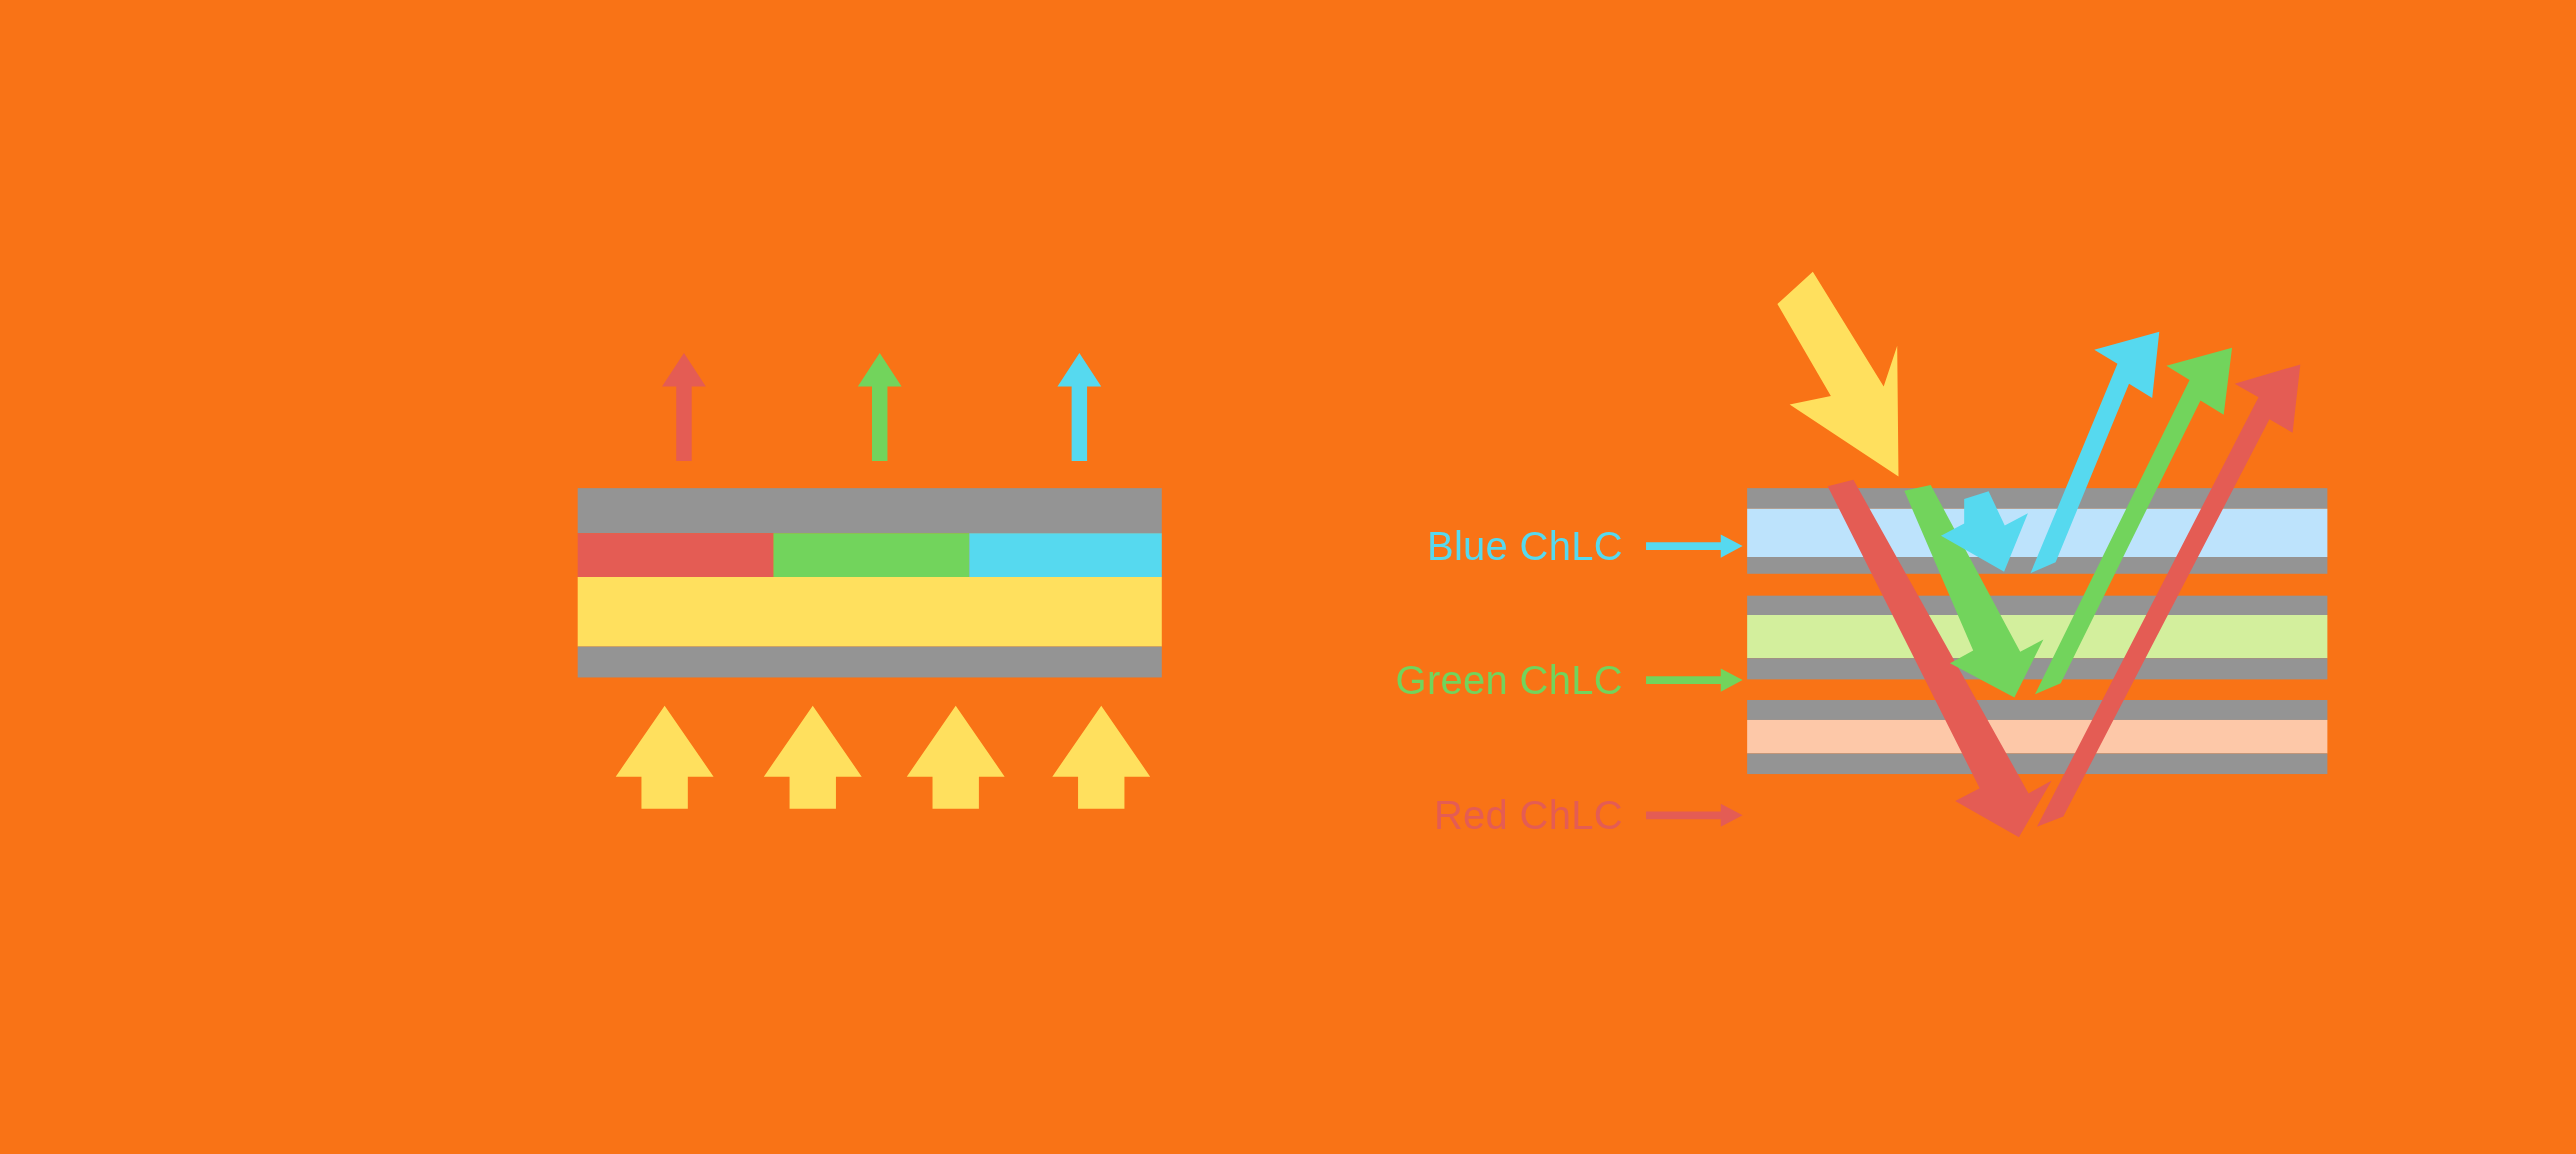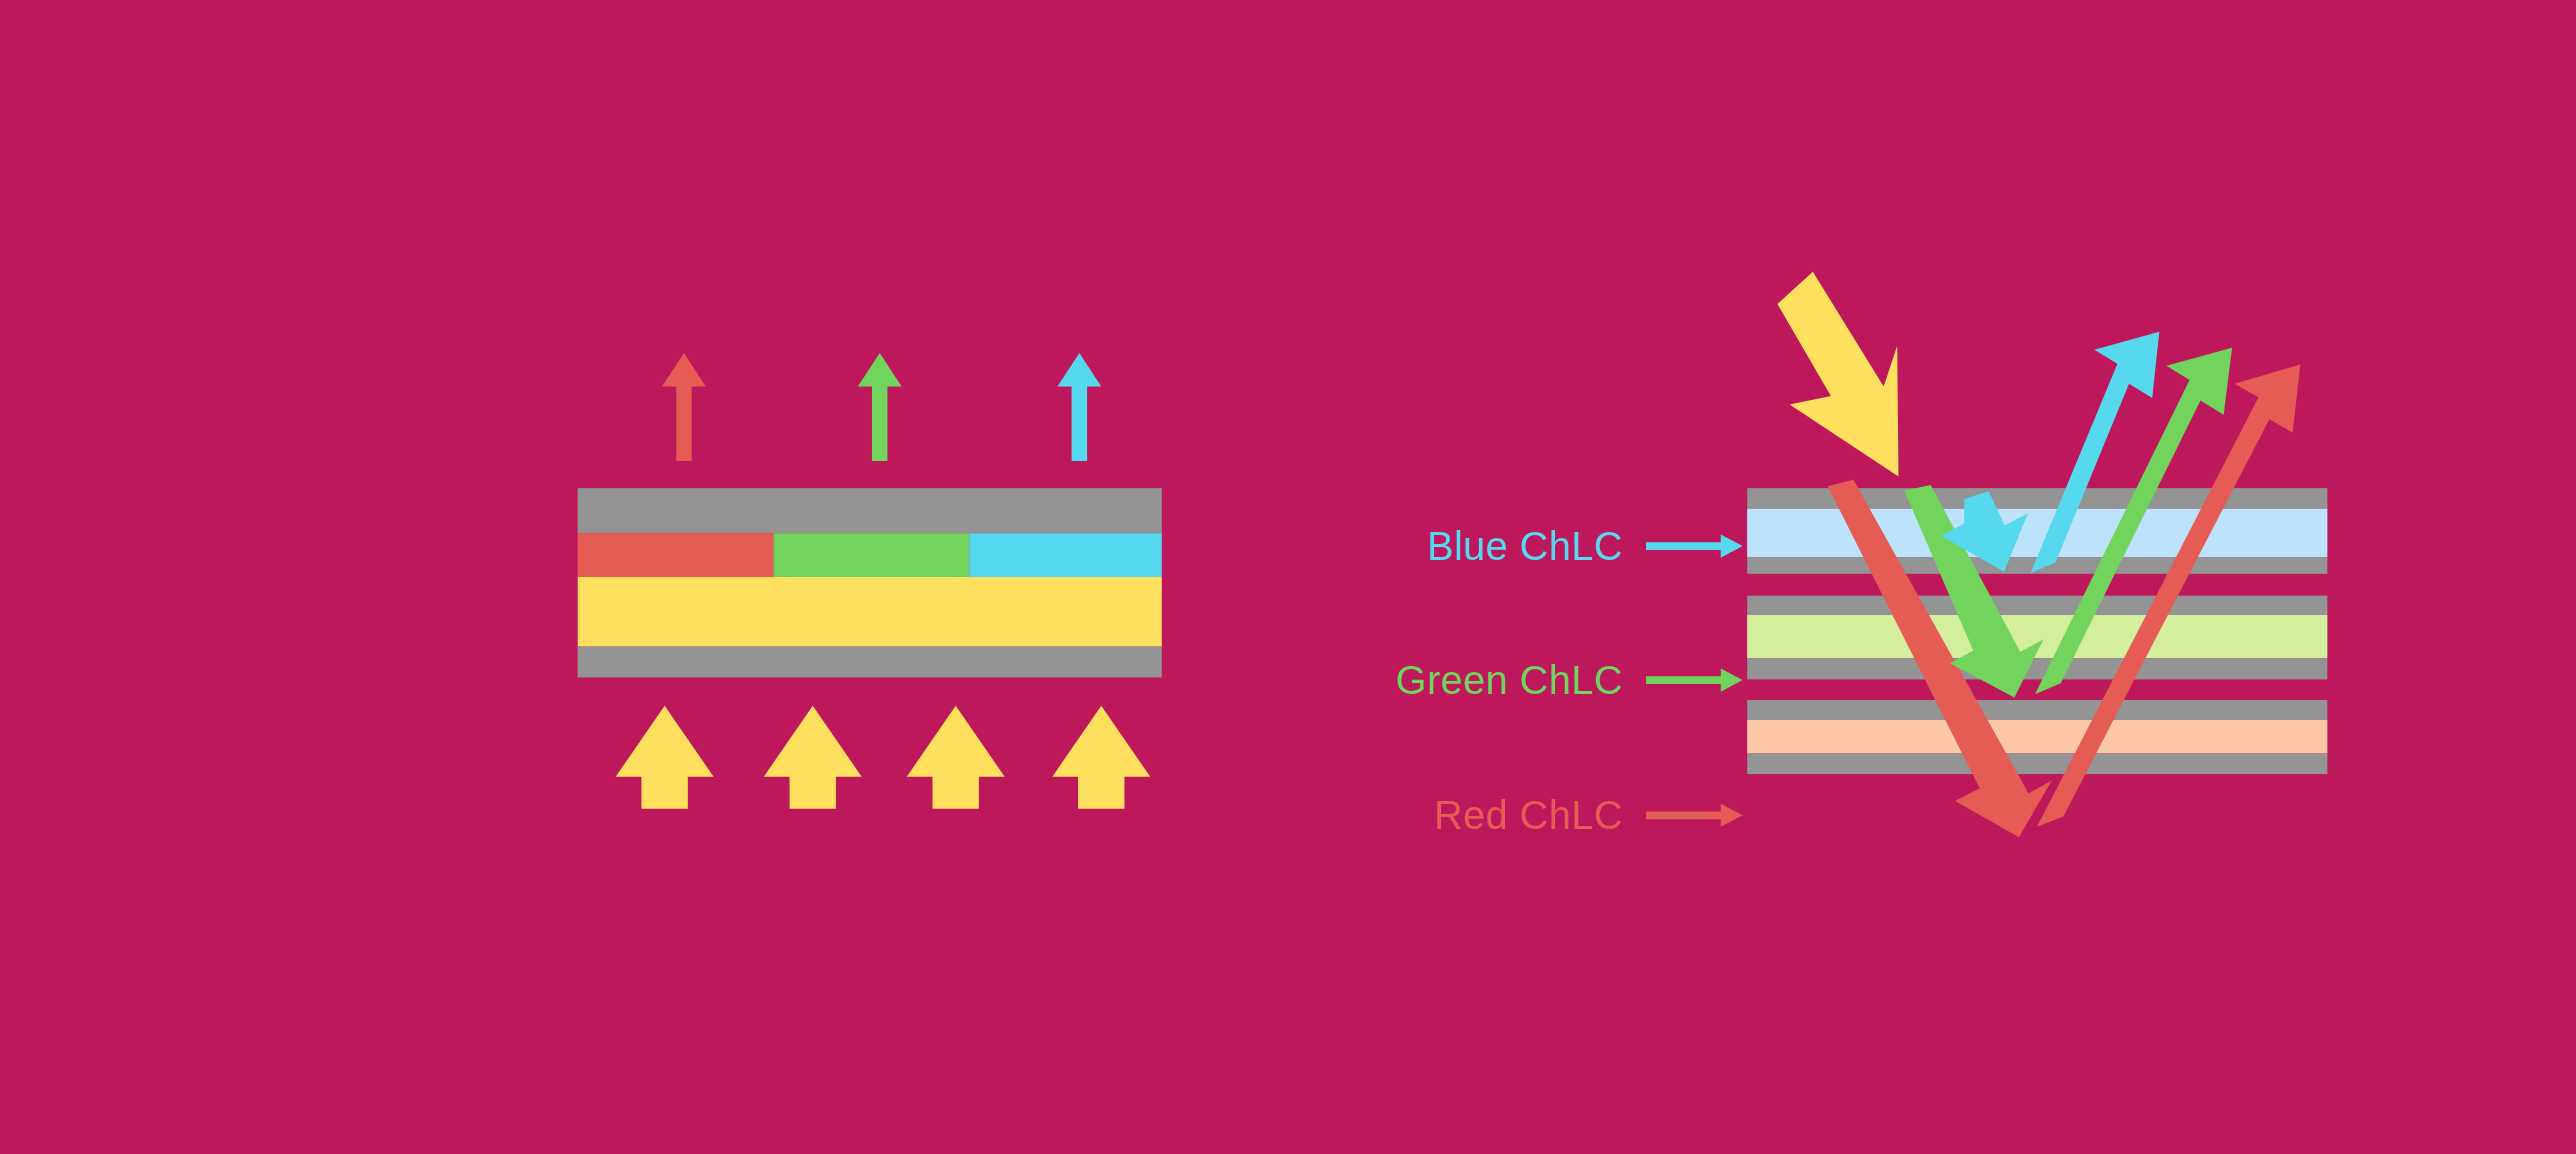--- a/index.html
+++ b/index.html
@@ -10,21 +10,21 @@
   body {
     width: 2576px;
     height: 1154px;
     font-family: "Liberation Sans", sans-serif;
     overflow: hidden;
   }
   #figure-root {
     position: relative;
     width: 2576px;
     height: 1154px;
-    background: #be185d;
+    background: #f97316;
   }
   svg.layer {
     position: absolute;
     top: 0;
     left: 0;
     width: 2576px;
     height: 1154px;
   }
   .lbl {
     font-family: "Liberation Sans", sans-serif;

